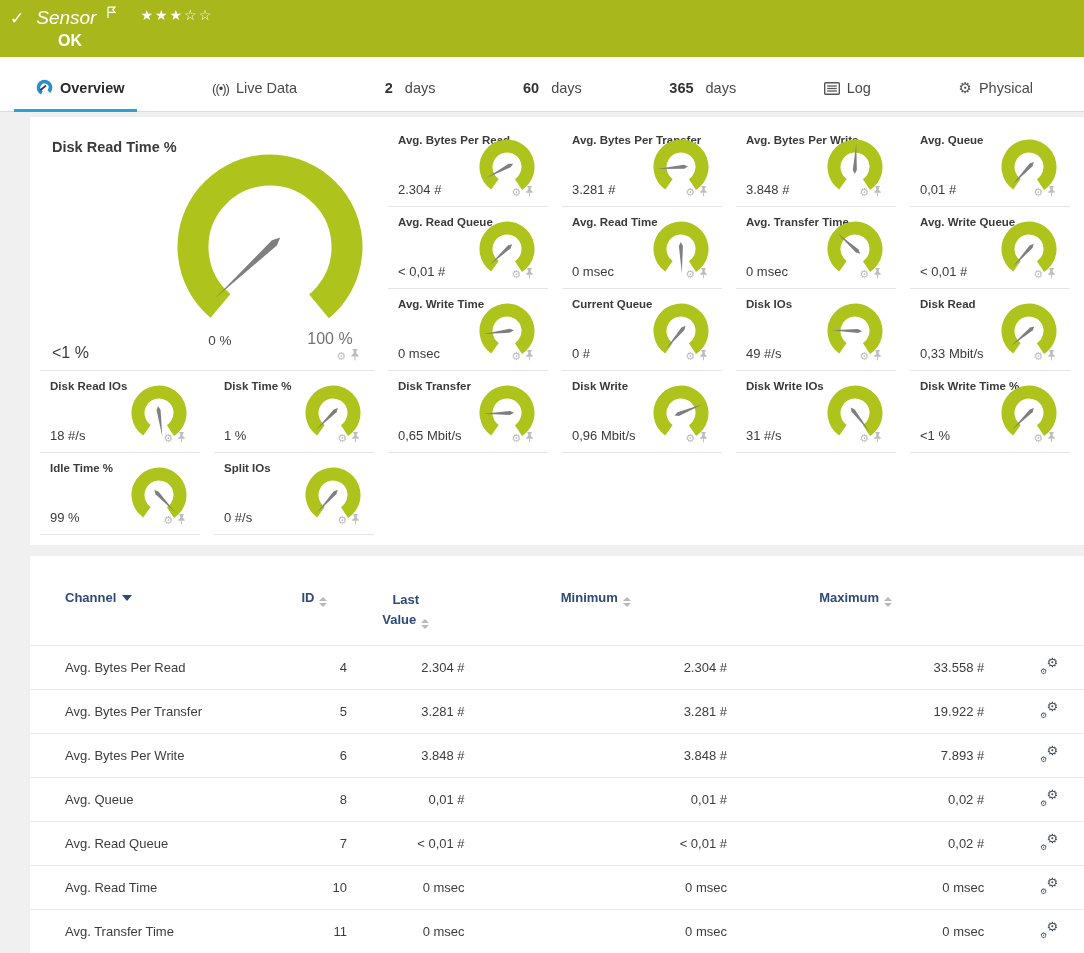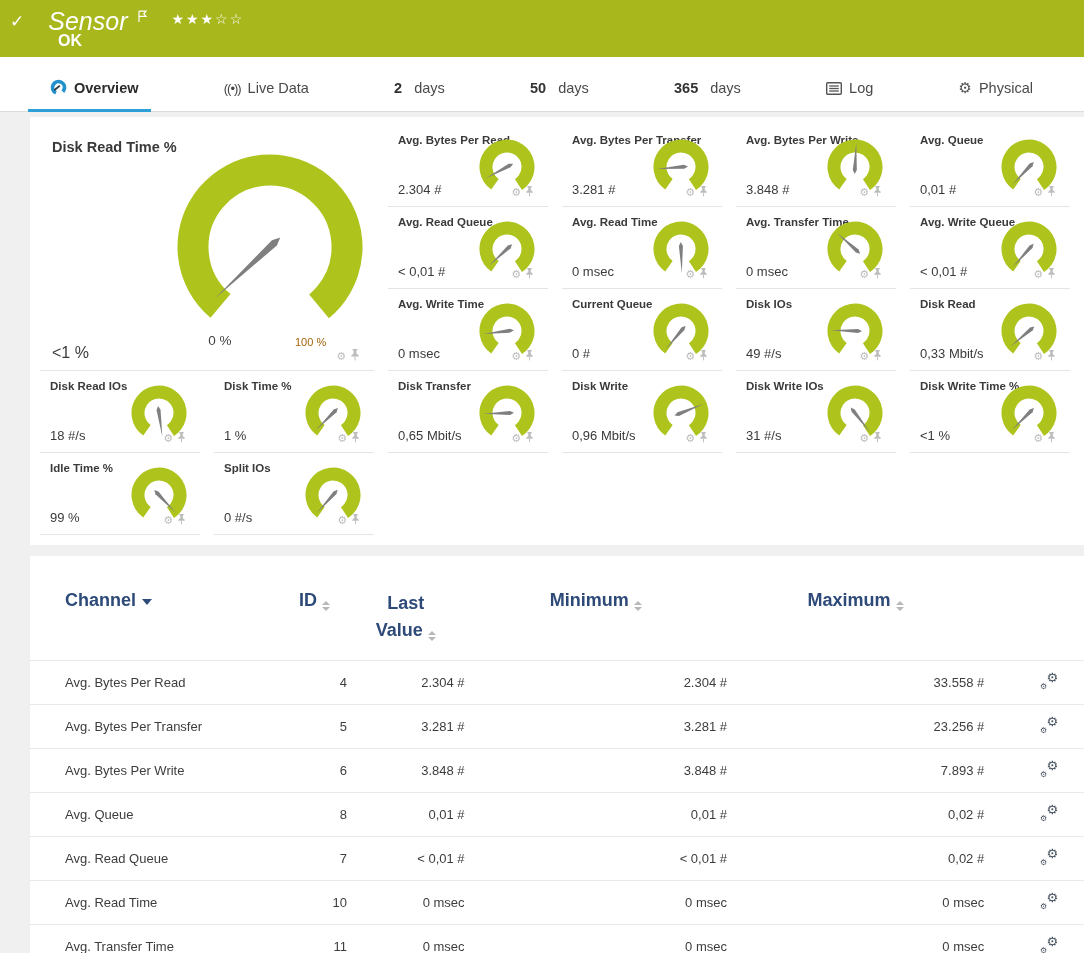--- a/index.html
+++ b/index.html
@@ -11,29 +11,29 @@
     --txt:#3c3c3c;
   }
   *{box-sizing:border-box;margin:0;padding:0}
   html,body{width:1084px;height:953px;overflow:hidden;background:#f0f0f1;
     font-family:"Liberation Sans","DejaVu Sans",sans-serif;color:var(--txt)}
 
   
   .topbar{height:57px;background:var(--header-green);color:#fff;padding:7px 12px 0 10px;position:relative}
   .topbar .row1{display:flex;align-items:center;gap:8px}
   .check{font-size:17px;font-weight:bold;line-height:1}
-  .kind{font-style:italic;font-size:25px;margin-left:16px}
+  .kind{font-style:italic;font-size:19px;margin-left:4px}
   .sensor-title{font-size:20px;font-weight:bold;letter-spacing:.2px}
   .flag{margin:-8px 0 0 2px}
   .stars{font-size:14px;letter-spacing:2px;margin:-6px 0 0 14px;font-family:"DejaVu Sans",sans-serif}
   .status-lbl{position:absolute;left:58px;top:32px;font-size:16px;font-weight:bold}
 
   
   .tabbar{height:55px;background:#fff;border-bottom:1px solid #dcdcdc;display:flex;
-    align-items:flex-end;justify-content:space-between;padding:0 45px 0 44px}
+    align-items:flex-end;justify-content:space-between;padding:0 45px 0 30px}
   .tab{display:flex;align-items:center;gap:7px;padding:14px 6px 15px;font-size:14.5px;
     color:#4a4a4a;cursor:pointer;position:relative;white-space:nowrap}
   .tab .tab-strong{font-weight:bold;color:#333;margin-right:5px}
   .tab.active{color:#2b2b2b;font-weight:bold}
   .tab.active::after{content:"";position:absolute;left:-16px;right:-6px;bottom:-1px;height:3px;background:var(--accent-blue)}
   .tab-icon{display:inline-flex;align-items:center;line-height:1}
   .tab-icon .glyph{font-family:"DejaVu Sans",sans-serif;font-size:15px;color:#555}
   .live-glyph{font-size:13px;color:#444;letter-spacing:-1px}
 
   
@@ -47,28 +47,28 @@
   .card-icons{position:absolute;bottom:5px;right:14px;display:flex;align-items:center;gap:4px;color:#bdbdbd}
   .card-icons .glyph{font-family:"DejaVu Sans",sans-serif;font-size:11px;line-height:1;color:#bdbdbd;cursor:pointer}
   .arc{fill:none;stroke:var(--gauge-green)}
   .needle polygon{fill:var(--needle)}
 
   .big-card{grid-column:1/3;grid-row:1/4;position:relative;border-bottom:1px solid #e5e5e5;margin-right:14px}
   .big-title{position:absolute;top:14px;left:12px;font-size:14.5px;font-weight:bold;color:#3a3a3a}
   .big-gauge-svg{position:absolute;top:27px;left:135px}
   .big-value{position:absolute;bottom:8px;left:12px;font-size:16px;color:#3a3a3a}
   .scale-min{position:absolute;bottom:22px;left:150px;width:60px;text-align:center;font-size:13.5px;color:#444}
-  .scale-max{position:absolute;bottom:22px;left:255px;width:70px;font-size:11px;color:#a16207}
+  .scale-max{position:absolute;bottom:22px;left:255px;width:70px;text-align:center;font-size:16px;color:#737373}
 
   
   .table-panel{margin-top:11px;padding:20px 0 30px;min-height:420px}
   table{border-collapse:collapse;width:100%;table-layout:fixed}
   col.c-channel{width:240px}col.c-id{width:62px}col.c-last{width:112px}
   col.c-min{width:250px}col.c-max{width:245px}col.c-gear{width:95px}
-  th{color:var(--navy);font-size:18px;font-weight:bold;text-align:center;
+  th{color:var(--navy);font-size:13px;font-weight:bold;text-align:center;
      padding:14px 0 16px;vertical-align:top;cursor:pointer}
   th.h-channel{text-align:left;padding-left:35px}
   th.h-last{line-height:1.5}
   td{font-size:13px;color:#3d3d3d;padding:11px 0;border-top:1px solid #e9e9e9;text-align:right}
   td.t-channel{text-align:left;padding-left:35px}
   td.t-gear{text-align:center;padding-left:30px}
   .sort{display:inline-flex;flex-direction:column;gap:2px;margin-left:5px;vertical-align:1px}
   .sort i{display:block;width:0;height:0;border-left:4px solid transparent;border-right:4px solid transparent}
   .sort .up{border-bottom:4px solid #b8b8b8}
   .sort .down{border-top:4px solid #b8b8b8}
@@ -114,21 +114,21 @@
 
     <span class="tab-label">Live Data</span>
   </div>
     <div class="tab">
 
     <span class="tab-strong">2</span>
     <span class="tab-label">days</span>
   </div>
     <div class="tab">
 
-    <span class="tab-strong">50</span>
+    <span class="tab-strong">60</span>
     <span class="tab-label">days</span>
   </div>
     <div class="tab">
 
     <span class="tab-strong">365</span>
     <span class="tab-label">days</span>
   </div>
     <div class="tab">
     <span class="tab-icon">
         <svg width="16" height="13" viewBox="0 0 16 13">
@@ -610,21 +610,21 @@
       <span class="gear2">
         <span class="g-big">⚙</span><span class="g-small">⚙</span>
       </span>
     </td>
   </tr>
         <tr>
     <td class="t-channel">Avg. Bytes Per Transfer</td>
     <td>5</td>
     <td>3.281 #</td>
     <td>3.281 #</td>
-    <td>23.256 #</td>
+    <td>19.922 #</td>
     <td class="t-gear">
       <span class="gear2">
         <span class="g-big">⚙</span><span class="g-small">⚙</span>
       </span>
     </td>
   </tr>
         <tr>
     <td class="t-channel">Avg. Bytes Per Write</td>
     <td>6</td>
     <td>3.848 #</td>

